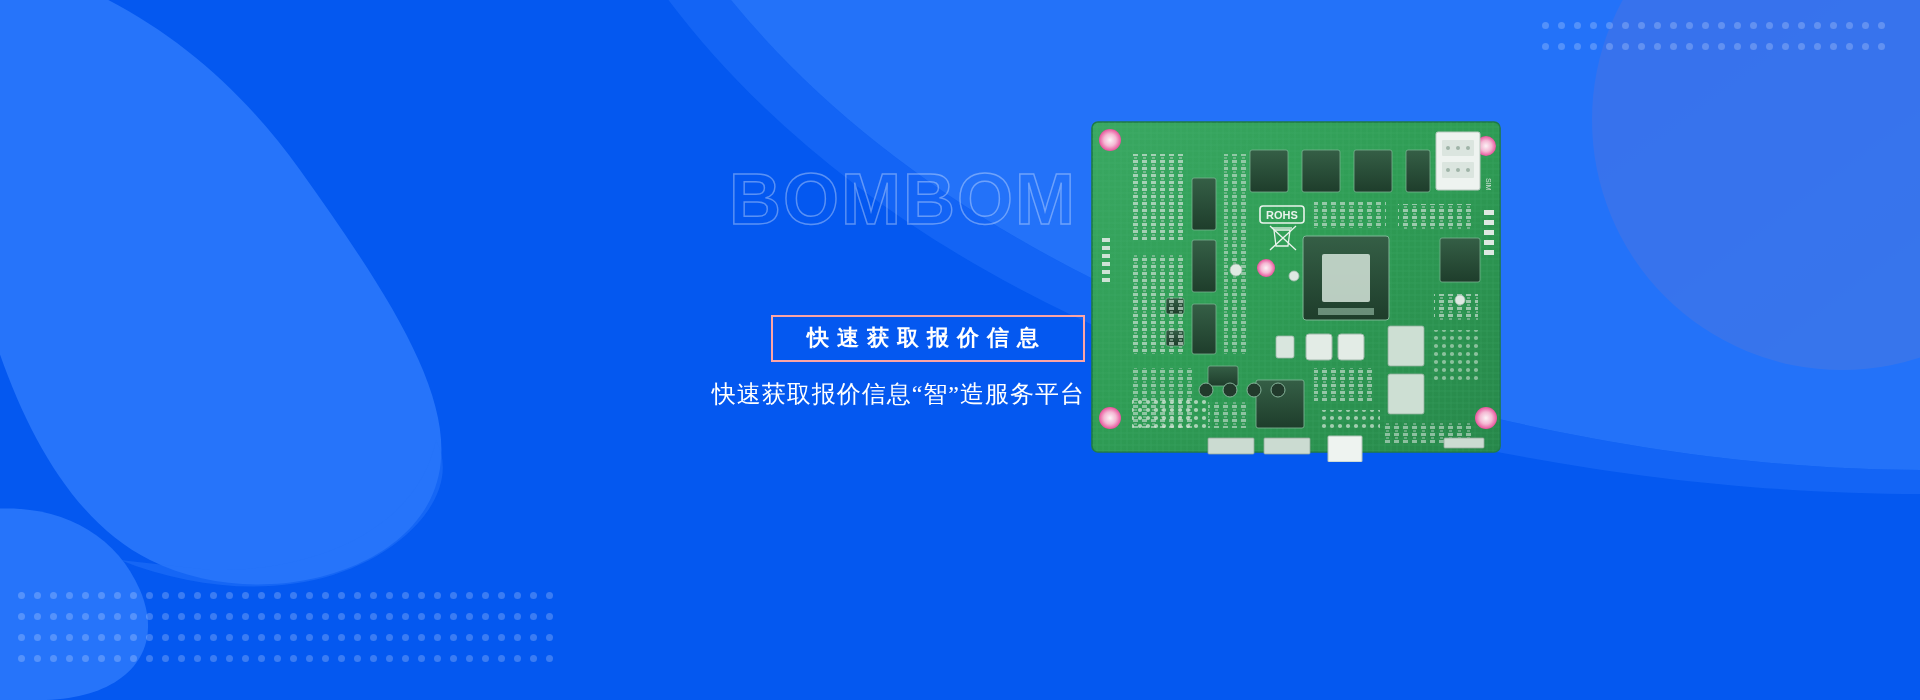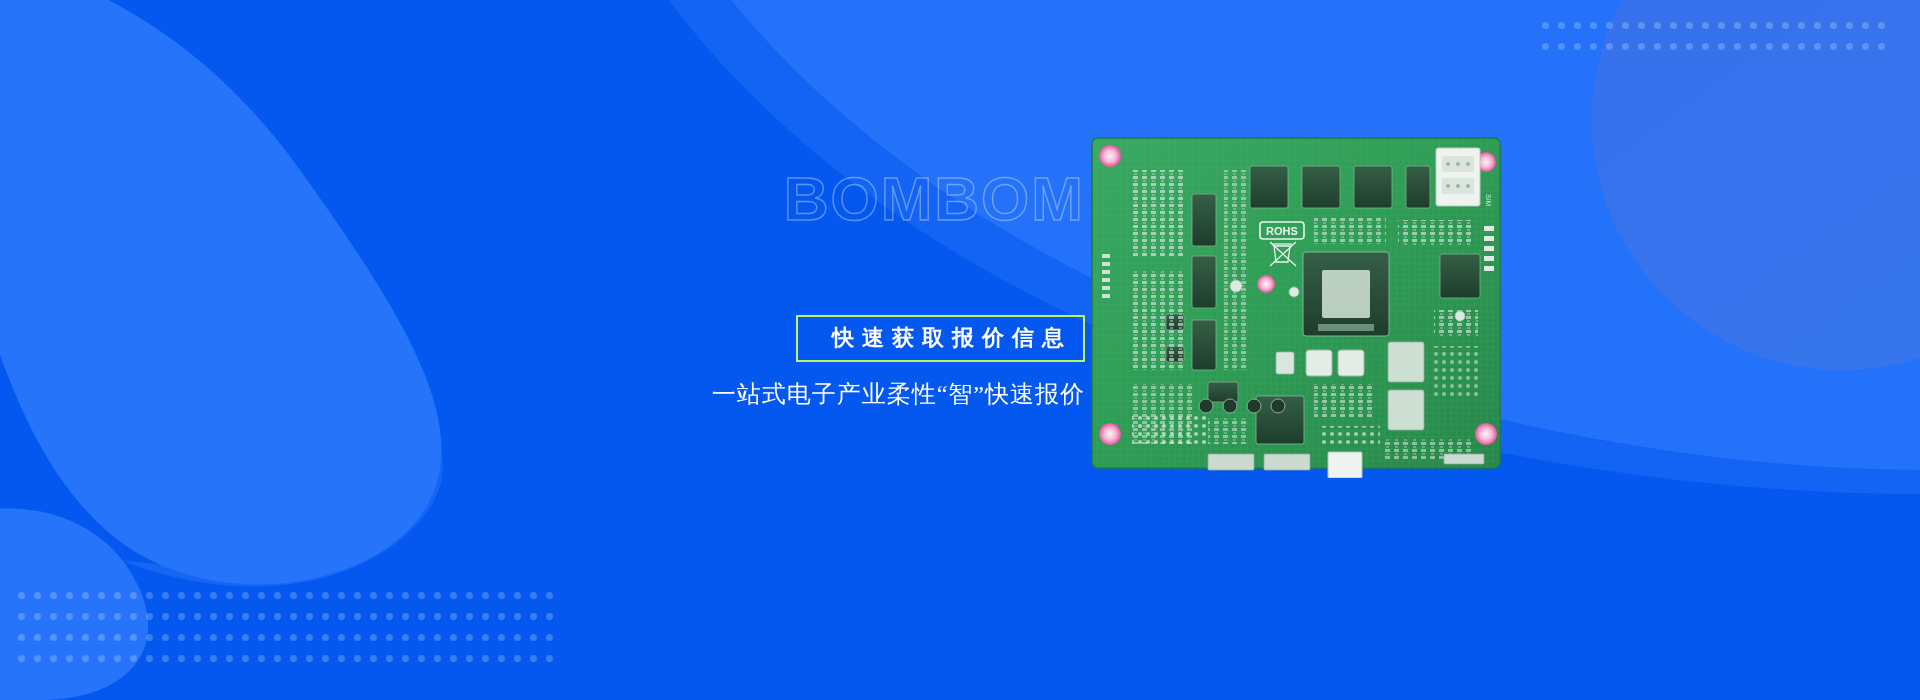--- a/index.html
+++ b/index.html
@@ -24,60 +24,60 @@
   #dots-bottomleft{bottom:24px;left:18px;}
   #dots-bottomleft .dot{width:7px;height:7px;margin:0 9px 14px 0;}
 
   
   #text-block{
     position:absolute;left:0;top:0;width:1085px;height:700px;
     display:flex;flex-direction:column;align-items:flex-end;justify-content:center;
     text-align:right;
   }
   #watermark{
-    position:absolute;right:0;top:160px;
-    font-size:62px;line-height:78px;font-weight:700;letter-spacing:2px;
+    position:absolute;right:8px;top:160px;
+    font-size:72px;line-height:78px;font-weight:700;letter-spacing:2px;
     color:transparent;
     -webkit-text-stroke:1.4px rgba(255,255,255,0.34);
     white-space:nowrap;pointer-events:none;user-select:none;
   }
   #headline{position:relative;z-index:2;margin-top:40px;}
   .hl-line{
     display:block;
     color:#ffffff;font-weight:900;
     font-size:74px;line-height:74px;
     letter-spacing:2px;
     transform:scaleX(0.92);transform-origin:right center;
     text-align:right;white-space:nowrap;
     text-shadow:0 0 1px rgba(255,255,255,0.4);
   }
   #hl-line-2{margin-top:14px;}
 
   #cta-box{
     position:relative;z-index:2;
     margin-top:24px;
-    border:2px solid #bef264;
-    padding:10px 11px 11px 26px;
+    border:2px solid #fca5a5;
+    padding:10px 36px 11px 26px;
     display:inline-block;
   }
   #cta-label{
     color:#ffffff;font-size:22px;font-weight:700;
     letter-spacing:8px;line-height:22px;white-space:nowrap;
     display:block;text-indent:8px;
   }
   #subtitle{
     position:relative;z-index:2;
     margin-top:16px;
     color:#ffffff;font-size:24px;font-weight:400;
     letter-spacing:1px;white-space:nowrap;
     font-family:"Liberation Serif","DejaVu Serif",serif;
   }
 
   
-  #pcb-wrap{position:absolute;left:1088px;top:134px;width:424px;height:344px;}
+  #pcb-wrap{position:absolute;left:1088px;top:118px;width:424px;height:344px;}
   #pcb-svg{display:block;width:424px;height:344px;}
 </style>
 </head>
 <body>
 
 <div id="stage">
 
   <div class="bg-layer">
     <svg class="bg-svg" viewBox="0 0 1920 700" preserveAspectRatio="none">
       <defs>
@@ -325,21 +325,21 @@
 
   <div id="text-block">
 
     <div id="watermark">BOMBOM</div>
 
 
     <div id="cta-box">
       <span id="cta-label">快速获取报价信息</span>
     </div>
 
-    <div id="subtitle">一站式电子产业柔性“智”快速报价</div>
+    <div id="subtitle">快速获取报价信息“智”造服务平台</div>
   </div>
 
   <div id="pcb-wrap">
     <svg id="pcb-svg" viewBox="0 0 424 344">
       <defs>
         <linearGradient id="boardGrad" x1="0" y1="0" x2="1" y2="1">
           <stop offset="0%" stop-color="#3aa862"></stop>
           <stop offset="45%" stop-color="#2f9d55"></stop>
           <stop offset="100%" stop-color="#27874a"></stop>
         </linearGradient>

